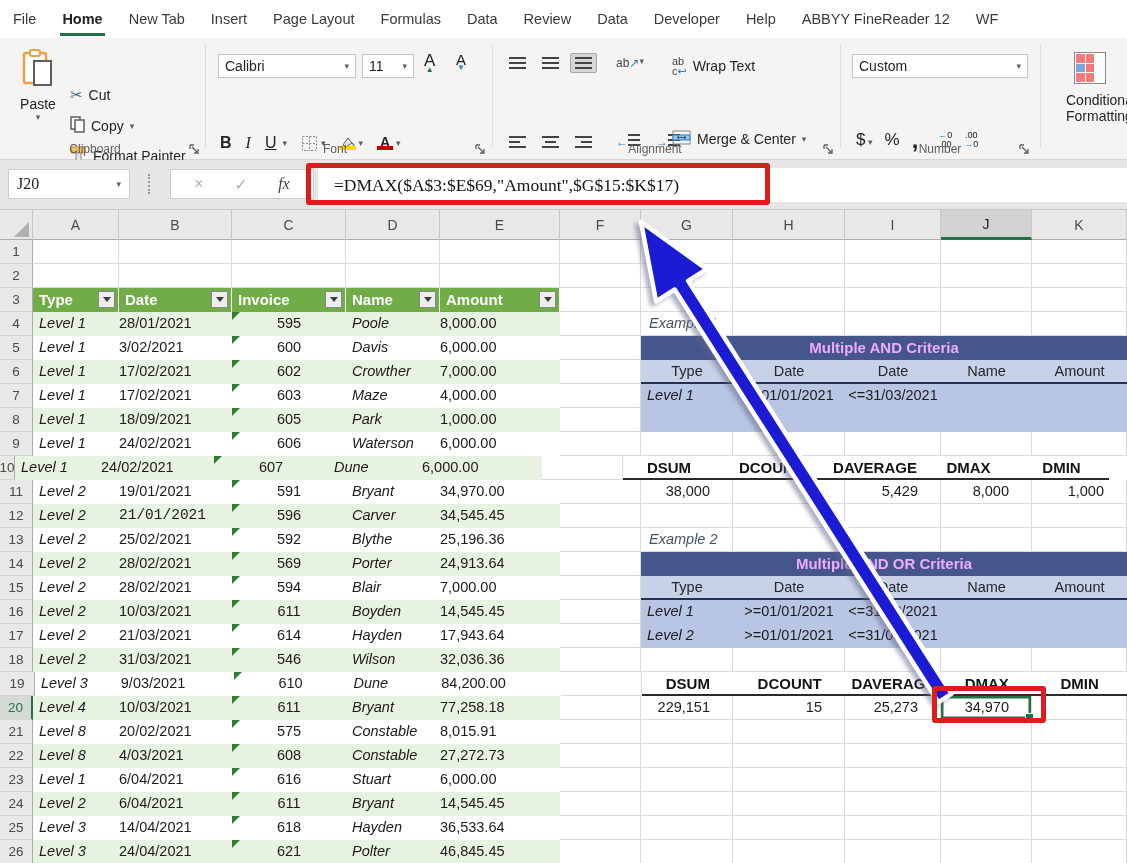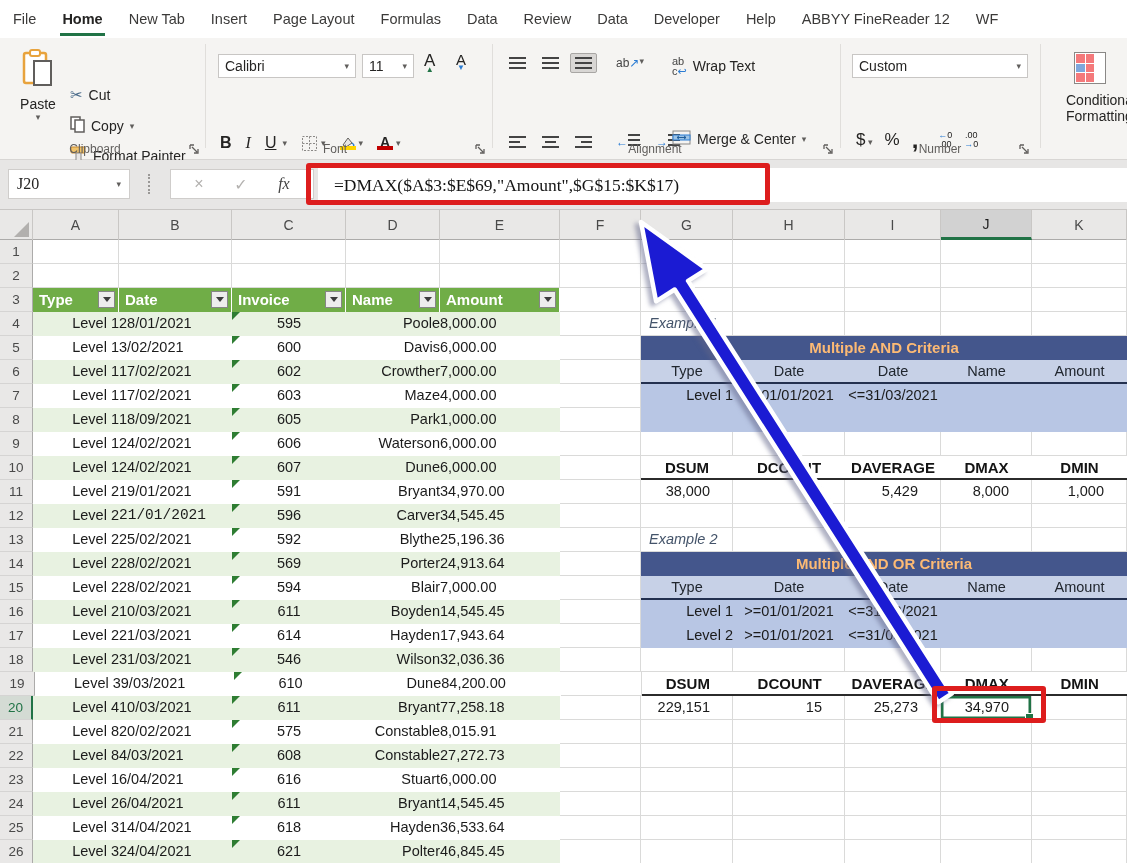--- a/index.html
+++ b/index.html
@@ -104,42 +104,42 @@
   .grid { position:absolute; left:0; top:240px; width:1127px; height:623px;
           overflow:hidden; background:#fff; }
   .grow { display:flex; height:24px; }
   .rowh { width:33px; background:#e9e8e7; border-right:1px solid #acabaa;
           border-bottom:1px solid #d5d4d3; font-size:13.5px; color:#4a4a4a;
           display:flex; align-items:center; justify-content:center; cursor:pointer; }
   .rowh.active { background:#d4dbd4; color:#217346; border-right:2px solid #217346; }
   .gc { height:24px; border-right:1px solid #dadad9; border-bottom:1px solid #dadad9;
         font-size:14.5px; line-height:23px; color:#1b1b1b; position:relative;
         white-space:nowrap; cursor:cell; }
-  .al { padding-left:6px; text-align:right; }
+  .al { padding-left:6px; text-align:left;font-style:italic; }
   .ar { padding-right:13px; text-align:left; }
   .ac { text-align:center; }
   .ar2 { padding-right:22px; text-align:right; }
 
   
   .th { background:#70ad47; color:#fff; font-weight:700; font-size:15px;
         border-right:1px solid #fff !important; border-bottom:none !important;
         padding-left:6px; }
   .filterbtn { position:absolute; right:3px; top:3px; width:17px; height:17px;
         background:#ededec; border:1px solid #868686; display:flex; align-items:center;
         justify-content:center; cursor:pointer; }
   .filterbtn::after { content:''; width:0; height:0; border-left:4px solid transparent;
         border-right:4px solid transparent; border-top:5px solid #3c3c3c; }
   .band0 { background:#e8f2e1; border-right:none !important; border-bottom:none !important; }
   .band1 { background:#fff; border-right:none !important; border-bottom:none !important; }
   .tri::before { content:''; position:absolute; left:0; top:0; width:0; height:0;
         border-top:8px solid #2e7d32; border-right:8px solid transparent; }
 
   
   .exlabel { font-style:italic; color:#44546a; font-size:14.5px; padding-left:8px; }
-  .bluebar { background:#44568c; color:#fdba74; font-weight:700; font-size:15px;
+  .bluebar { background:#44568c; color:#f0abfc; font-weight:700; font-size:15px;
         text-align:center; border:none !important; }
   .crith { background:#c7d1e7; color:#20262e; text-align:center; font-size:14.5px;
         border-right:none !important; border-bottom:2px solid #23304f !important; }
   .crit { background:#b8c6e4; border-right:none !important; border-bottom:none !important; }
   .dresh { font-weight:700; text-align:center; font-size:15px; color:#141414;
         border-right:none !important; border-bottom:2px solid #2b2b2b !important; }
 
   
   .selected { box-shadow: inset 0 0 0 2.5px #217346; }
   .selected::after { content:''; position:absolute; right:-3px; bottom:-3px;
@@ -509,21 +509,21 @@
       <div class="gc band1 al" style="width: 94px;">Waterson</div>
       <div class="gc band1 ar" style="width: 120px;">6,000.00</div>
       <div class="gc" style="width: 81px;"></div>
       <div class="gc" style="width: 92px;"></div>
       <div class="gc" style="width: 112px;"></div>
       <div class="gc" style="width: 96px;"></div>
       <div class="gc" style="width: 91px;"></div>
       <div class="gc" style="width: 95px;"></div>
     </div>
     <div class="grow">
-      <div class="rowh" style="width: 33px;">10</div>
+      <div class="rowh" style="width: 15px;">10</div>
       <div class="gc band0 al" style="width: 86px;">Level 1</div>
       <div class="gc band0 ar" style="width: 113px;">24/02/2021</div>
       <div class="gc band0 ac" style="width: 114px;">607<span class="tri"></span></div>
       <div class="gc band0 al" style="width: 94px;">Dune</div>
       <div class="gc band0 ar" style="width: 120px;">6,000.00</div>
       <div class="gc" style="width: 81px;"></div>
       <div class="gc dresh" style="width: 92px;">DSUM</div>
       <div class="gc dresh" style="width: 112px;">DCOUNT</div>
       <div class="gc dresh" style="width: 96px;">DAVERAGE</div>
       <div class="gc dresh" style="width: 91px;">DMAX</div>

